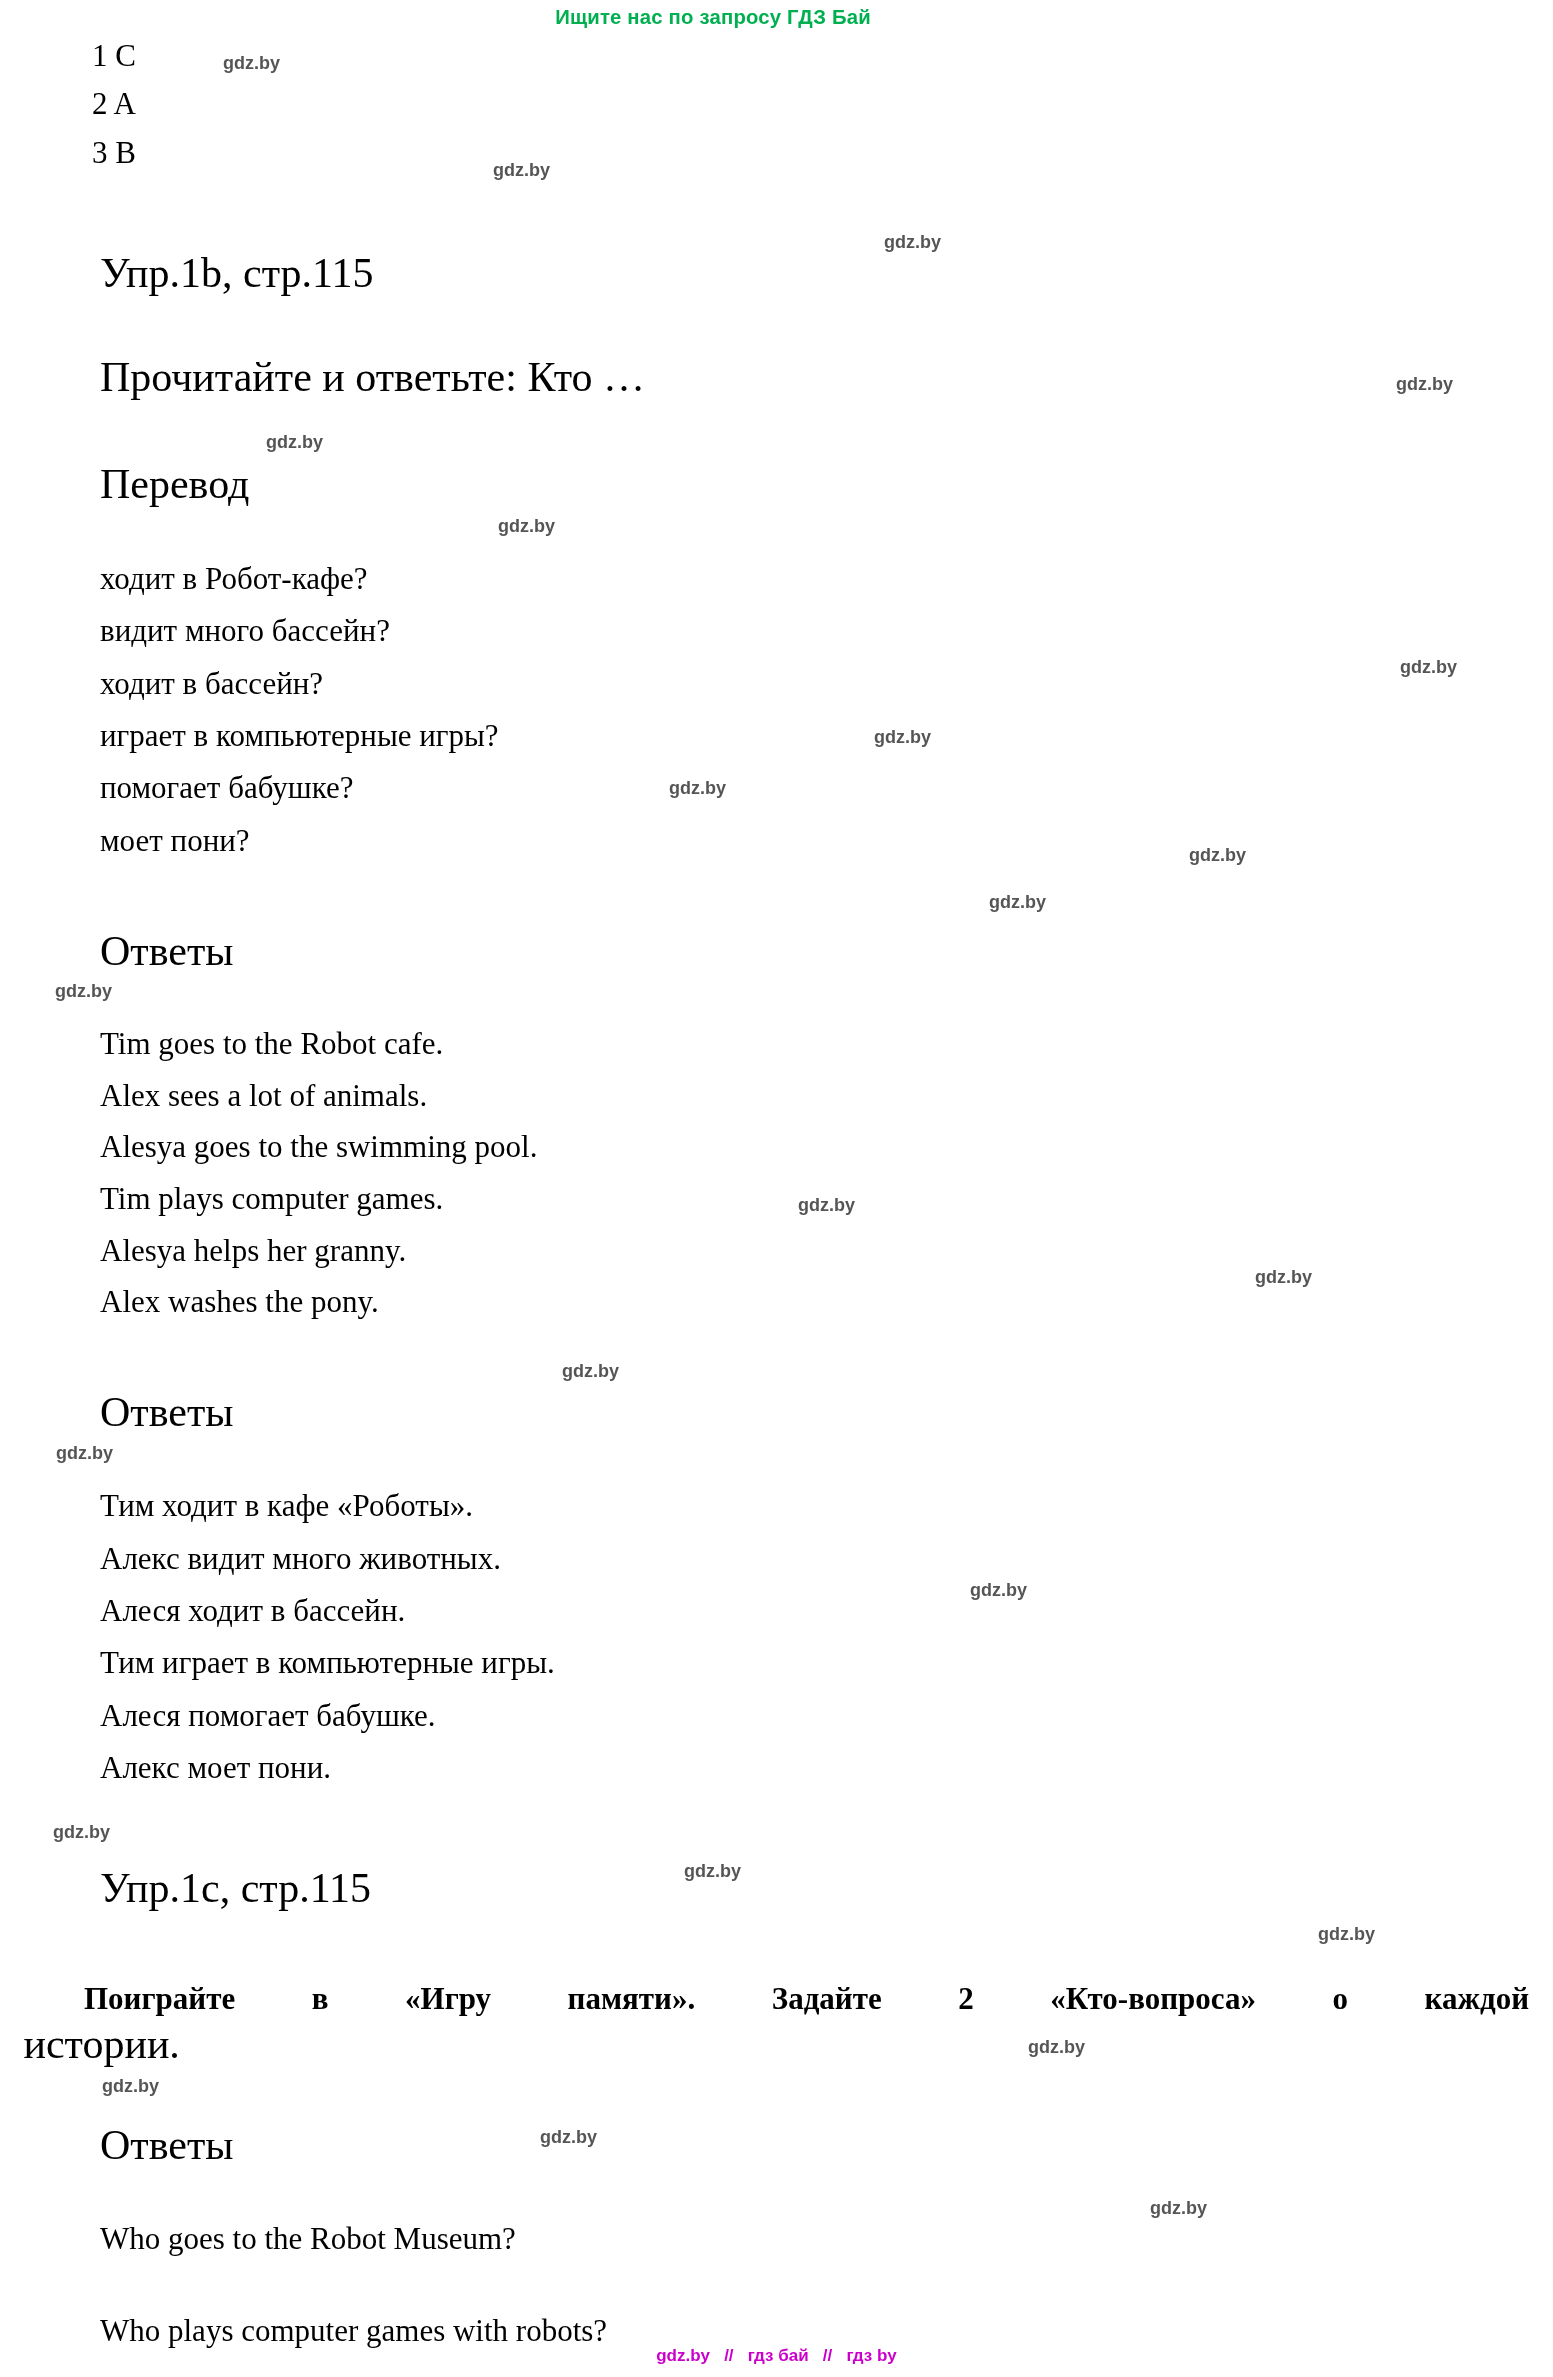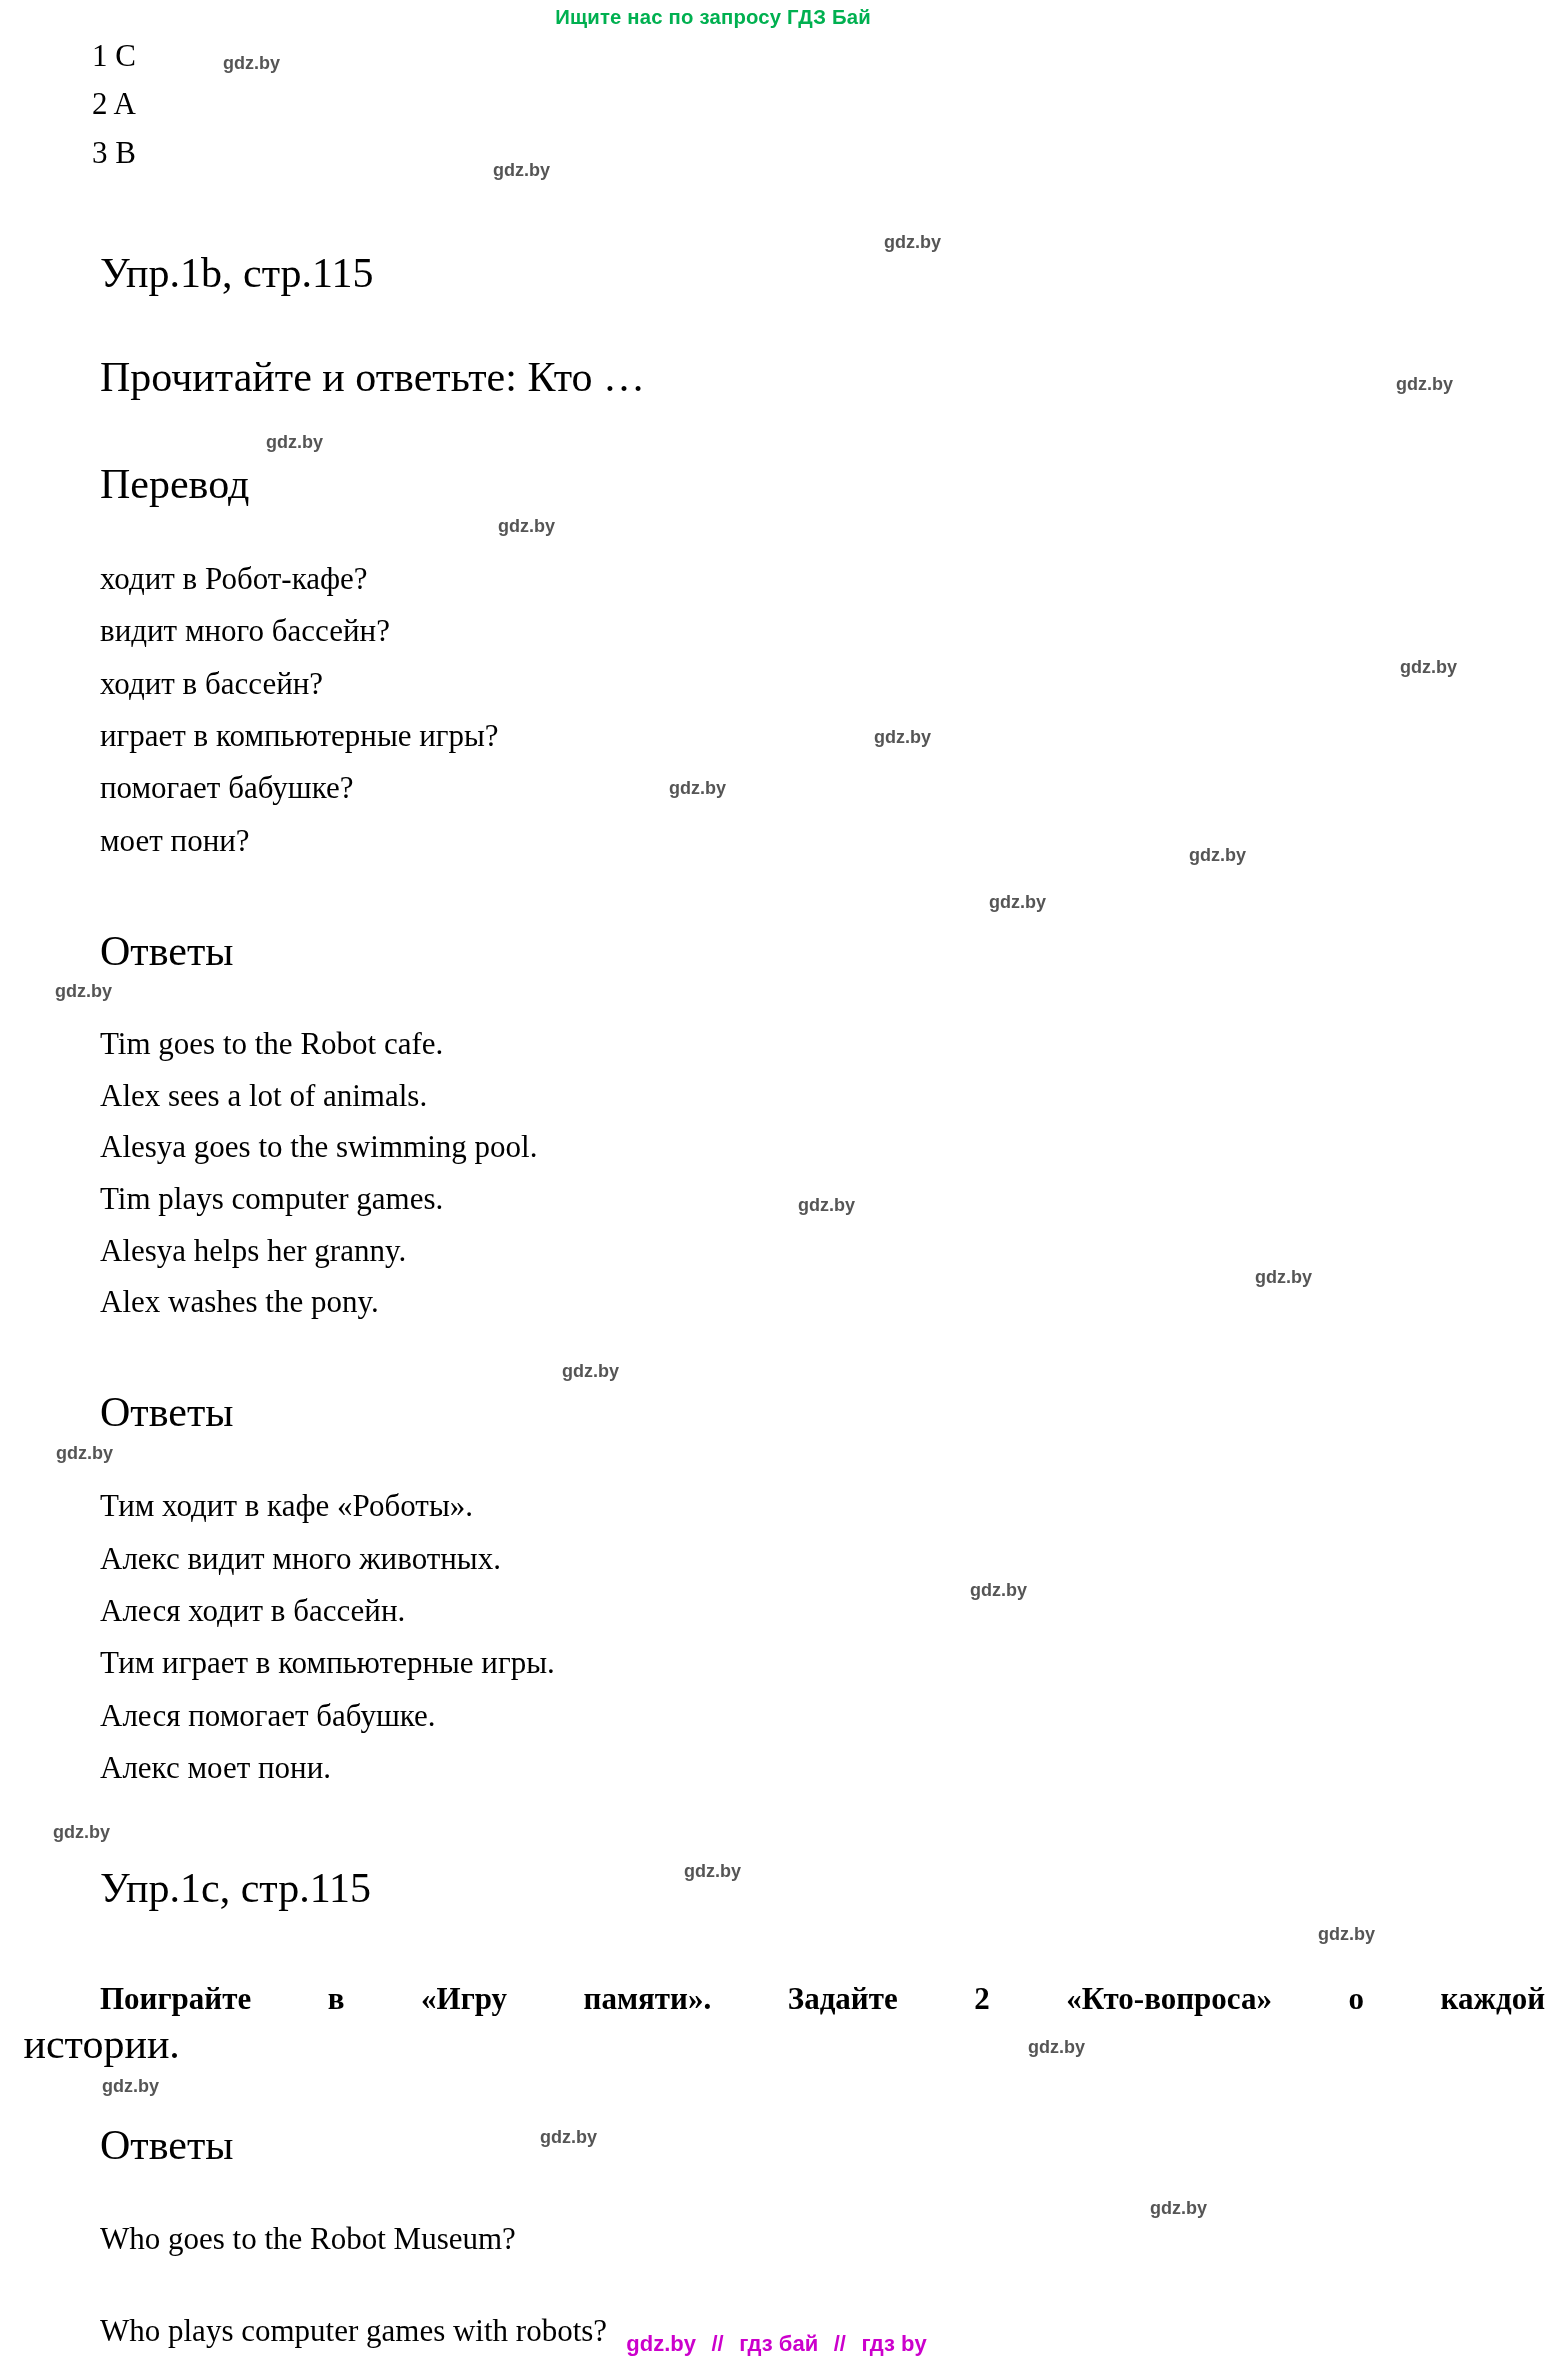--- a/index.html
+++ b/index.html
@@ -27,26 +27,26 @@
     width: 1426px;
     text-align: center;
     font-family: "Liberation Sans", sans-serif;
     font-size: 20.3px;
     font-weight: bold;
     color: #00b050;
     letter-spacing: 0.2px;
   }
   .bottom-banner {
     position: absolute;
-    bottom: 20px;
+    bottom: 11px;
     left: 0;
     width: 1553px;
     text-align: center;
     font-family: "Liberation Sans", sans-serif;
-    font-size: 22px;
+    font-size: 17px;
     font-weight: bold;
     color: #cc00cc;
   }
   .bottom-banner span { margin: 0 4.7px; }
   .wm {
     position: absolute;
     font-family: "Liberation Sans", sans-serif;
     font-size: 18px;
     font-weight: bold;
     color: #555555;
@@ -137,21 +137,21 @@
 
   <div class="line body-line" style="left:100px; top:1488px;">Тим ходит в кафе «Роботы».</div>
   <div class="line body-line" style="left:100px; top:1541px;">Алекс видит много животных.</div>
   <div class="line body-line" style="left:100px; top:1593px;">Алеся ходит в бассейн.</div>
   <div class="line body-line" style="left:100px; top:1645px;">Тим играет в компьютерные игры.</div>
   <div class="line body-line" style="left:100px; top:1698px;">Алеся помогает бабушке.</div>
   <div class="line body-line" style="left:100px; top:1750px;">Алекс моет пони.</div>
 
   <div class="line head" style="left:100px; top:1864px;">Упр.1c, стр.115</div>
 
-  <div class="para-just" style="left:100px; top:1979px; width:1445px;">Поиграйте в «Игру памяти». Задайте 2 «Кто-вопроса» о каждой</div>
+  <div class="para-just" style="left:84px; top:1979px; width:1445px;">Поиграйте в «Игру памяти». Задайте 2 «Кто-вопроса» о каждой</div>
   <div class="line head" style="left:23.5px; top:2020px;">истории.</div>
 
   <div class="line head" style="left:100px; top:2121px;">Ответы</div>
 
   <div class="line body-line" style="left:100px; top:2221px;">Who goes to the Robot Museum?</div>
   <div class="line body-line" style="left:100px; top:2273px;margin-top:40px;">Who plays computer games with robots?</div>
 
   <div class="bottom-banner">
     <span>gdz.by</span>
     <span>//</span>

